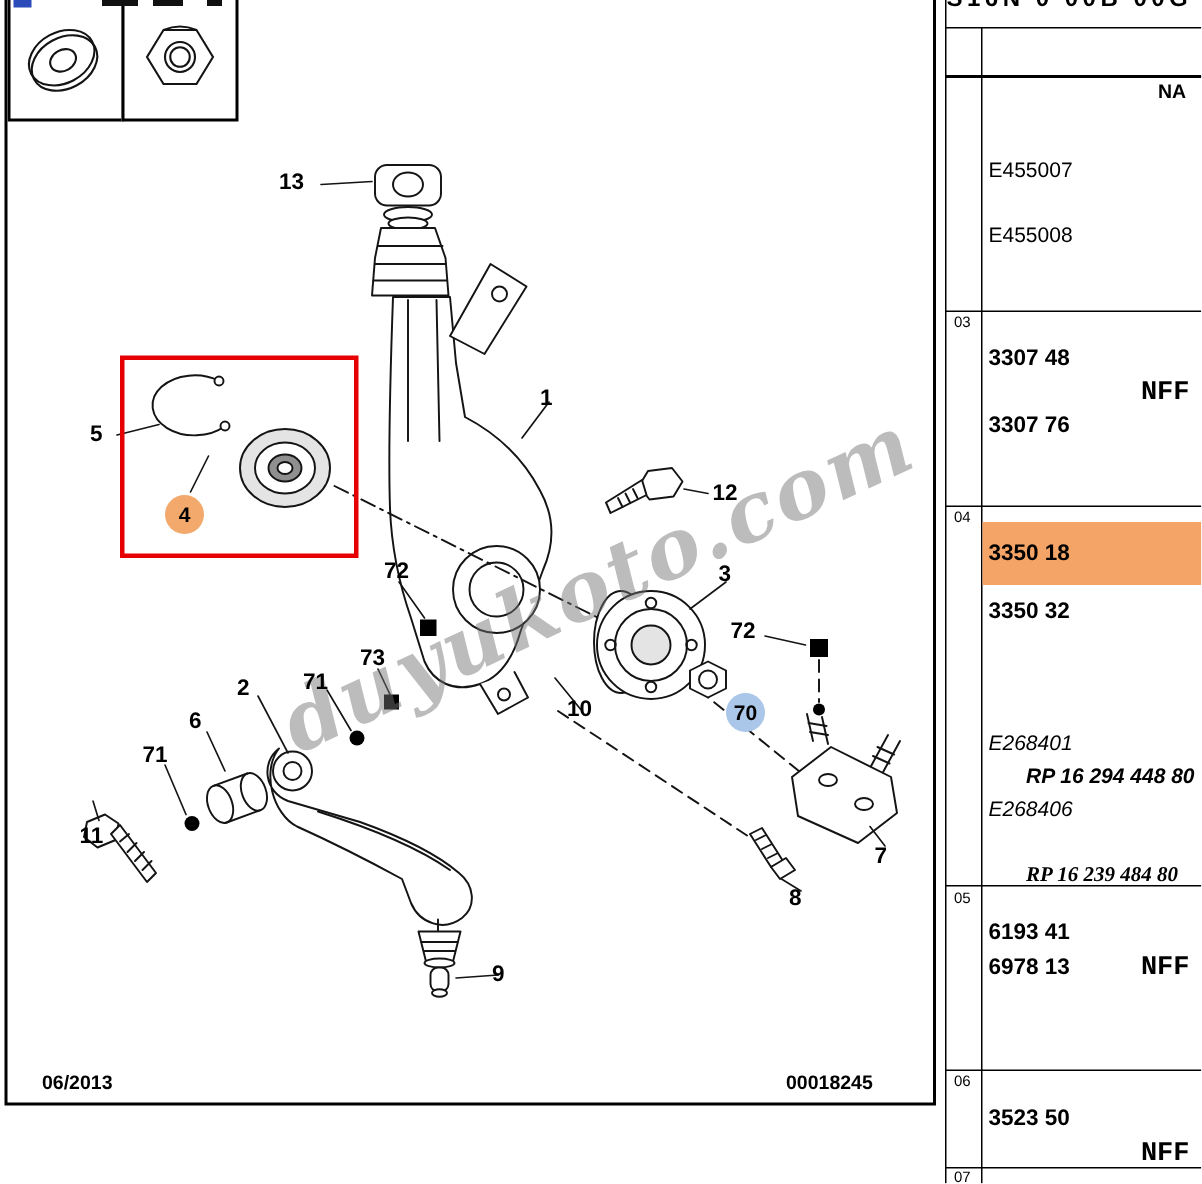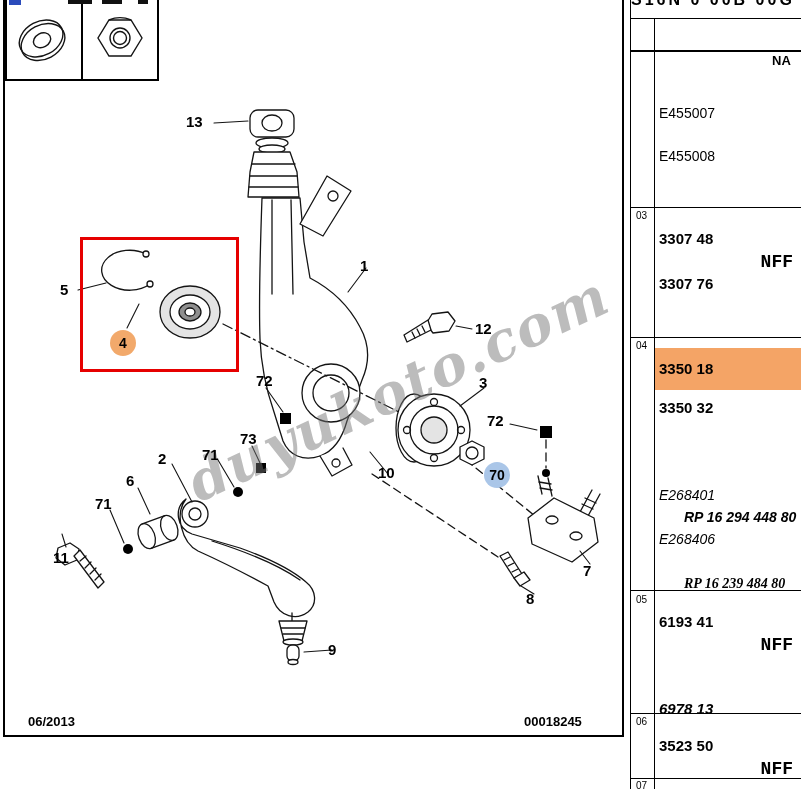--- a/index.html
+++ b/index.html
@@ -288,21 +288,21 @@
   <div class="part-num" style="left:659px;top:360px;">3350 18</div>
   <div class="part-num" style="left:659px;top:399px;">3350 32</div>
   <div class="ref-it" style="left:659px;top:487px;">E268401</div>
   <div class="rp" style="left:684px;top:509px;">RP 16 294 448 80</div>
   <div class="ref-it" style="left:659px;top:531px;">E268406</div>
   <div class="rp" style="left:684px;top:576px;font-family:Liberation Serif, serif;">RP 16 239 484 80</div>
 
   <div class="row-num" style="left:636px;top:594px;">05</div>
   <div class="part-num" style="left:659px;top:613px;">6193 41</div>
   <div class="nff" style="left:655px;top:635px;">NFF</div>
-  <div class="part-num" style="left:659px;top:700px;font-style:italic;">6978 13</div>
+  <div class="part-num" style="left:659px;top:636px;">6978 13</div>
 
   <div class="row-num" style="left:636px;top:716px;">06</div>
   <div class="part-num" style="left:659px;top:737px;">3523 50</div>
   <div class="nff" style="left:655px;top:759px;">NFF</div>
 
   <div class="row-num" style="left:636px;top:780px;">07</div>
 
 </div>
 
 </body></html>

